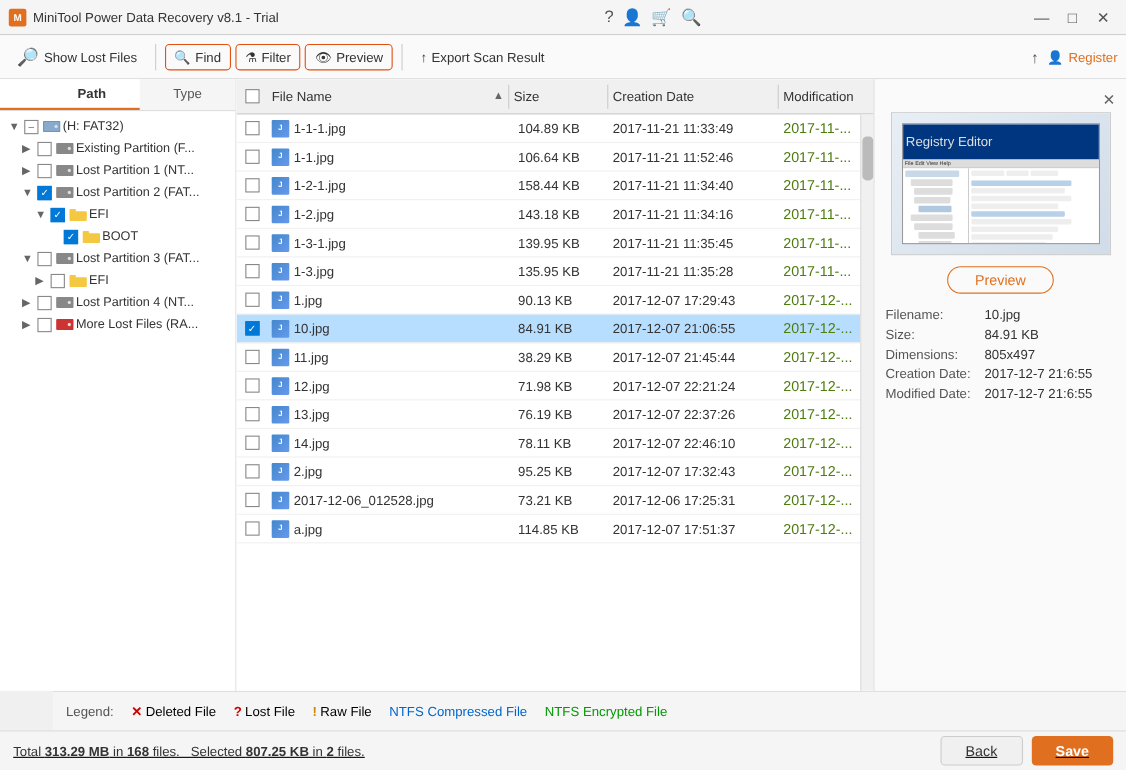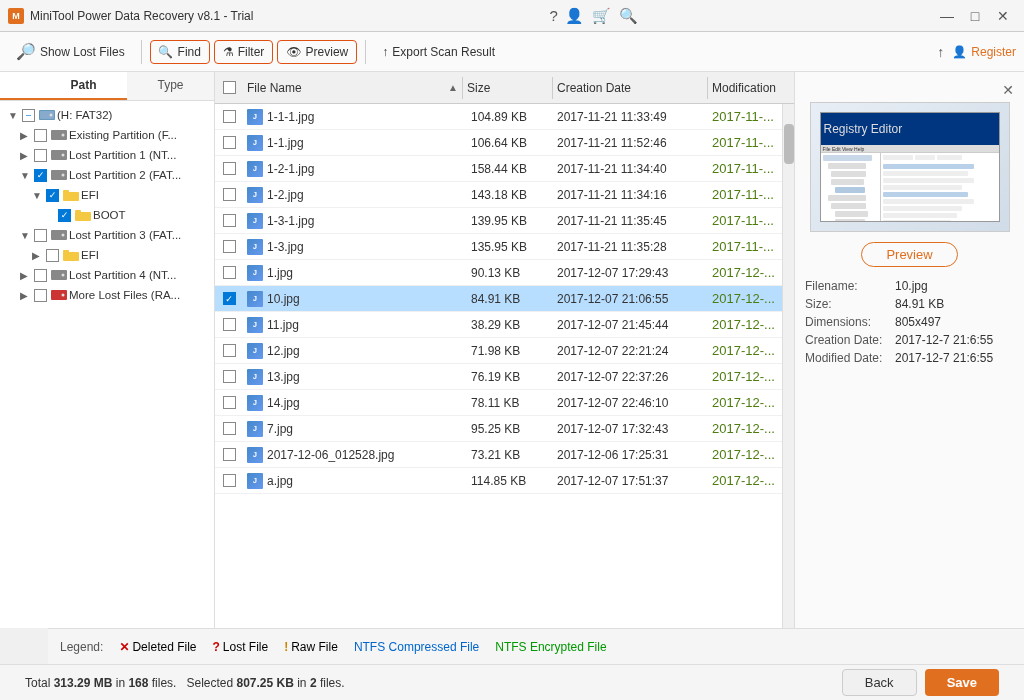--- a/index.html
+++ b/index.html
@@ -190,22 +190,23 @@
     .legend-ntfs { color: #0066cc; }
     .legend-ntfs-enc { color: #009900; }
 
     
     .status-bar {
       background: #f5f5f5;
       border-top: 1px solid #ddd;
       height: 36px;
       display: flex;
       align-items: center;
-      padding: 0 25px;
+      padding: 0 12px;
       justify-content: space-between;
+      text-decoration: underline;
     }
     .status-text { font-size: 12px; color: #333; }
     .status-text b { font-weight: bold; }
     .status-buttons { display: flex; gap: 8px; }
     .back-btn {
       padding: 5px 22px; border: 1px solid #ccc; background: #f0f0f0;
       border-radius: 4px; cursor: pointer; font-size: 13px; color: #333;
     }
     .save-btn {
       padding: 5px 22px; border: none; background: #e07020;
@@ -548,21 +549,21 @@
             <div class="file-size-cell">78.11 KB</div>
             <div class="file-date-cell">2017-12-07 22:46:10</div>
             <div class="file-mod-cell">2017-12-...</div>
           </div>
           <div class="file-row">
             <div class="col-check">
               <div class="file-row-checkbox"></div>
             </div>
             <div class="file-name-cell">
               <div class="file-icon-img jpg-icon">J</div>
-              <span class="file-name-text">7.jpg</span>
+              <span class="file-name-text">2.jpg</span>
             </div>
             <div class="file-size-cell">95.25 KB</div>
             <div class="file-date-cell">2017-12-07 17:32:43</div>
             <div class="file-mod-cell">2017-12-...</div>
           </div>
           <div class="file-row">
             <div class="col-check">
               <div class="file-row-checkbox"></div>
             </div>
             <div class="file-name-cell">

